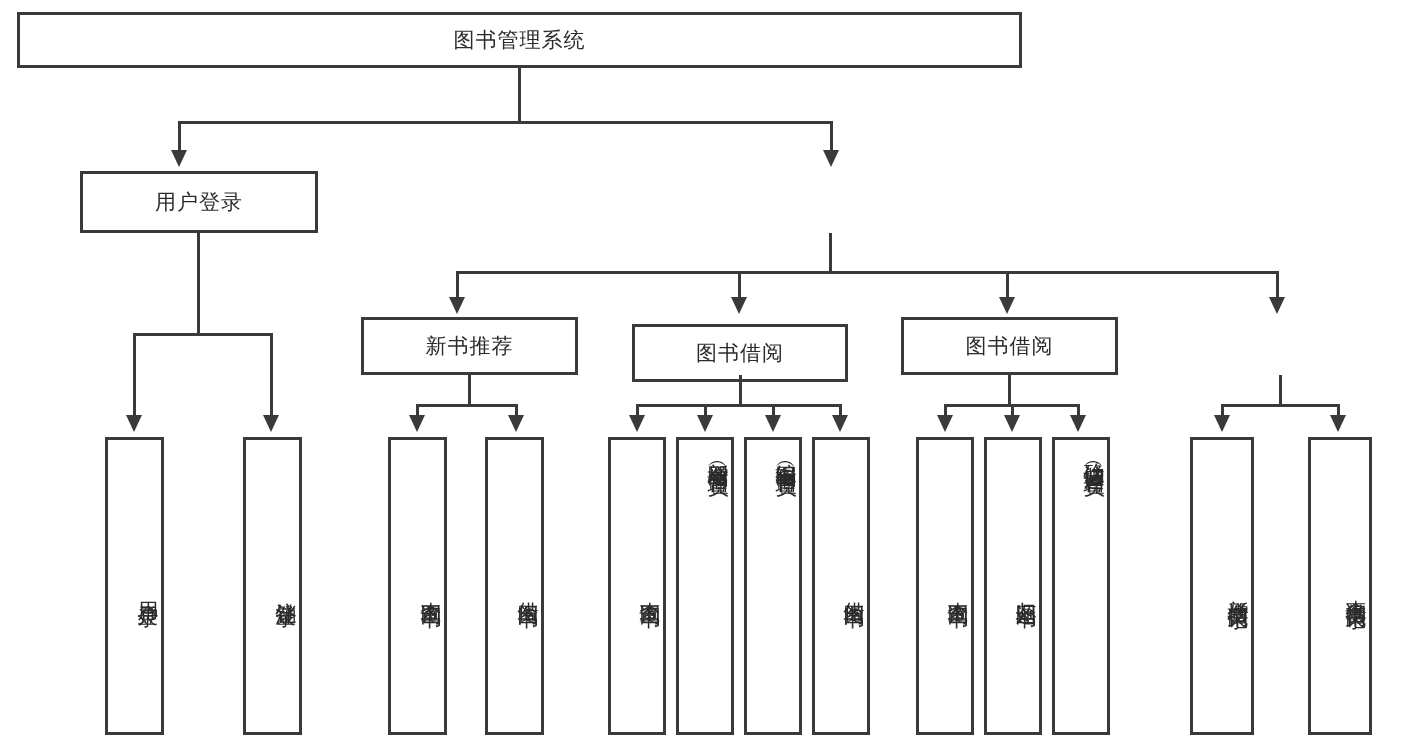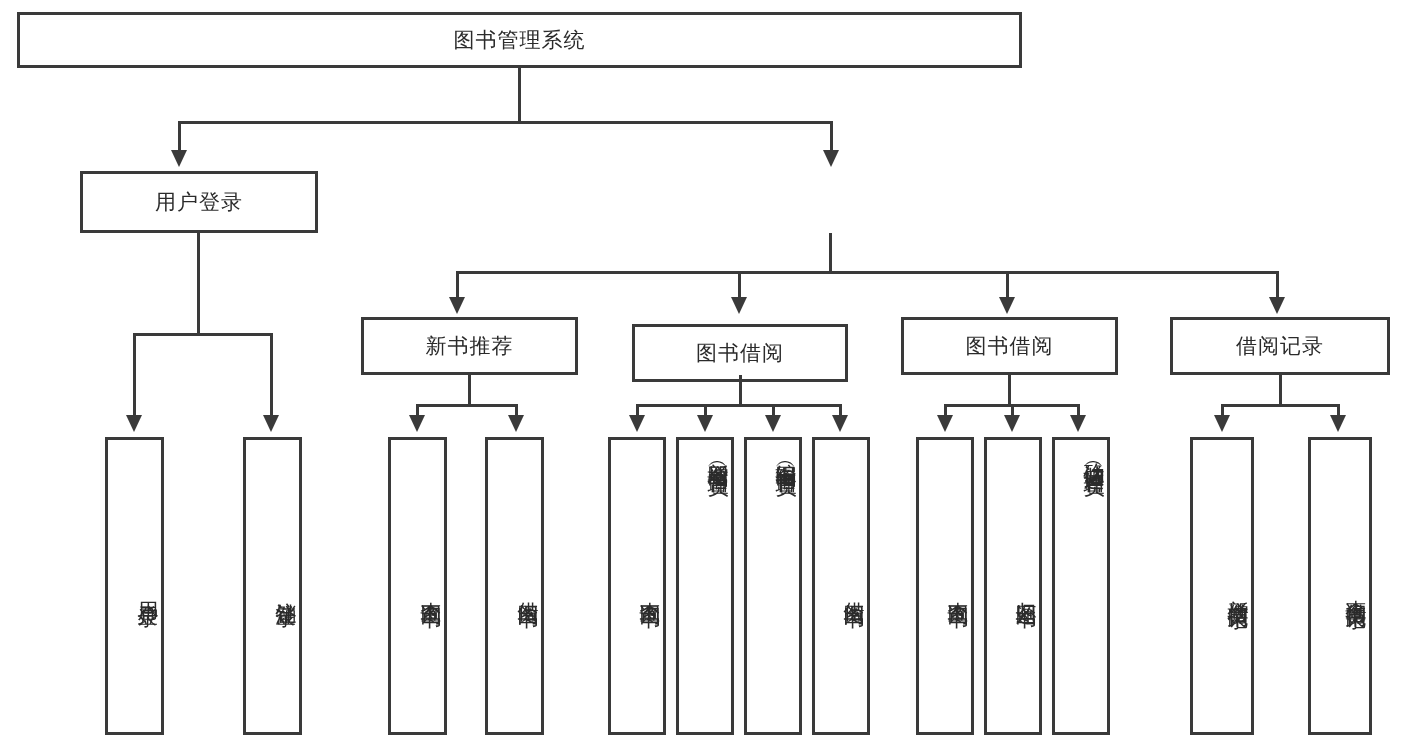--- a/index.html
+++ b/index.html
@@ -78,23 +78,20 @@
   </div>
 
   <div class="node horiz" style="left: 361px; top: 317px; width: 217px; height: 58px;">
     <span>新书推荐</span>
   </div>
   <div class="node horiz" style="left: 632px; top: 310px; width: 216px; height: 58px; margin-top: 14px;">
     <span>图书借阅</span>
   </div>
   <div class="node horiz" style="left: 901px; top: 317px; width: 217px; height: 58px;">
     <span>图书借阅</span>
-  </div>
-  <div class="node horiz" style="left: 1170px; top: 317px; width: 220px; height: 58px;">
-    <span>借阅记录</span>
   </div>
 
   <div class="node vert" style="left: 105px; top: 437px; width: 59px; height: 298px;">
     <span>用户登录</span>
     </div>
   <div class="node vert" style="left: 243px; top: 437px; width: 59px; height: 298px;">
     <span>注销登录</span>
     </div>
   <div class="node vert" style="left: 388px; top: 437px; width: 59px; height: 298px;">
     <span>查询图书</span>

